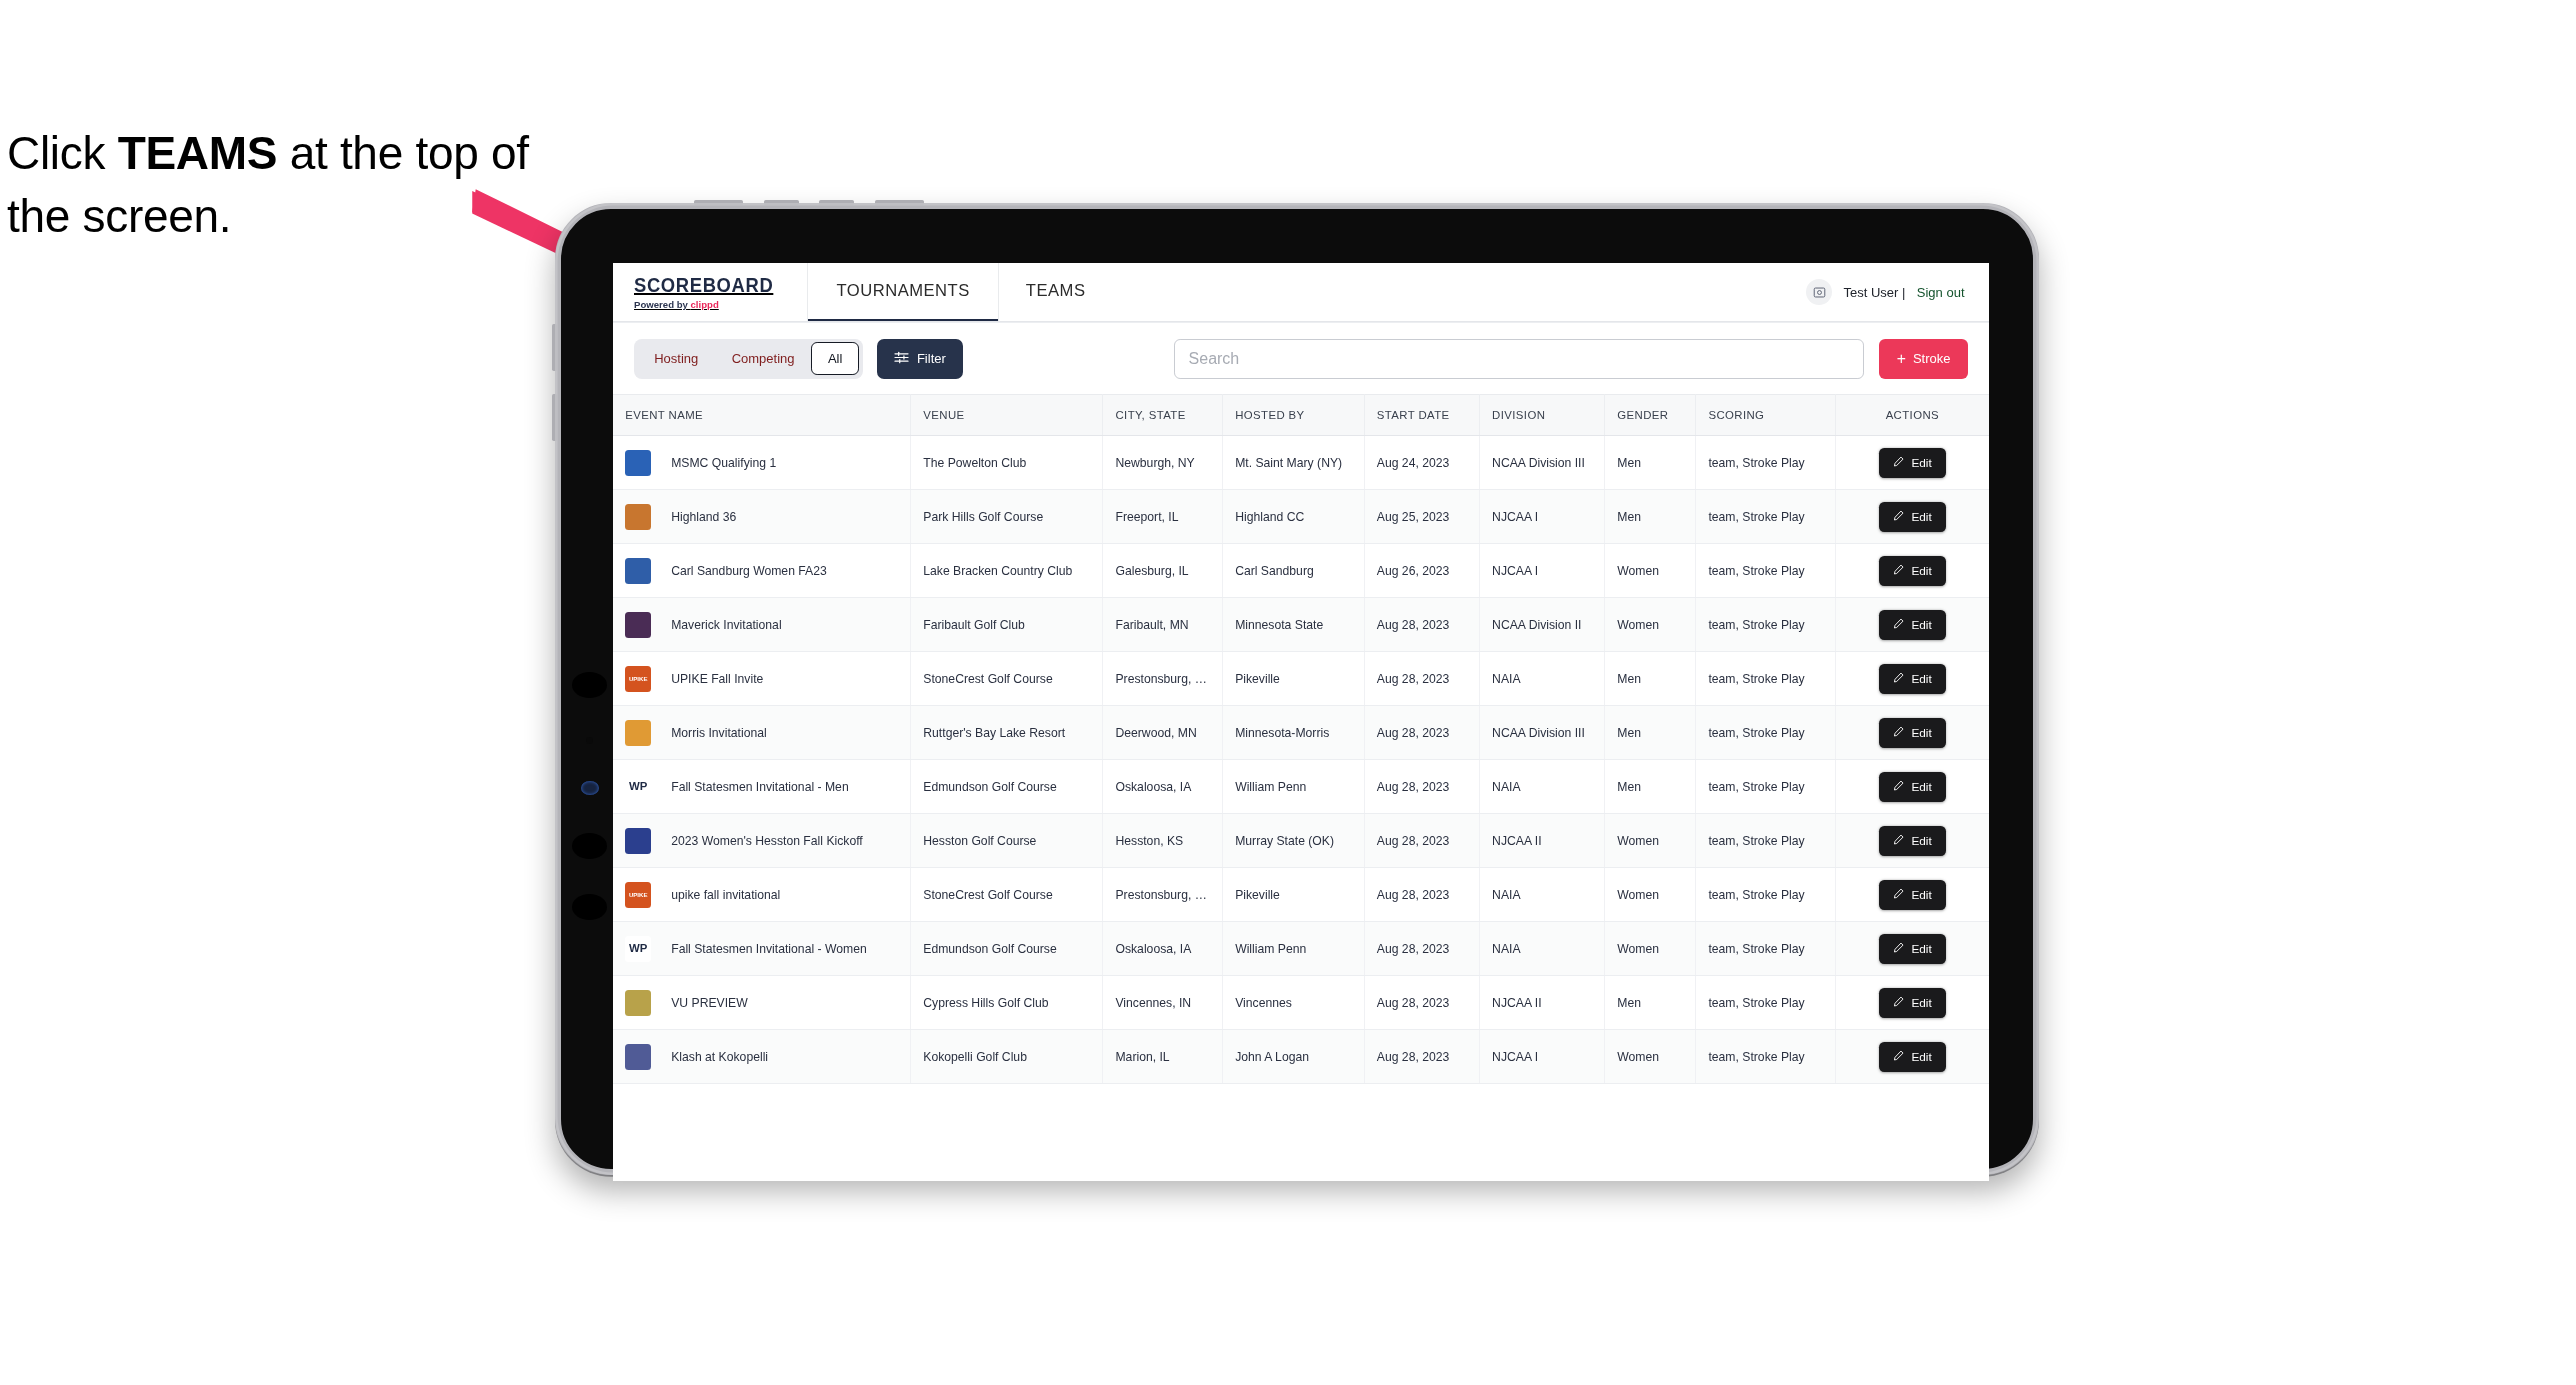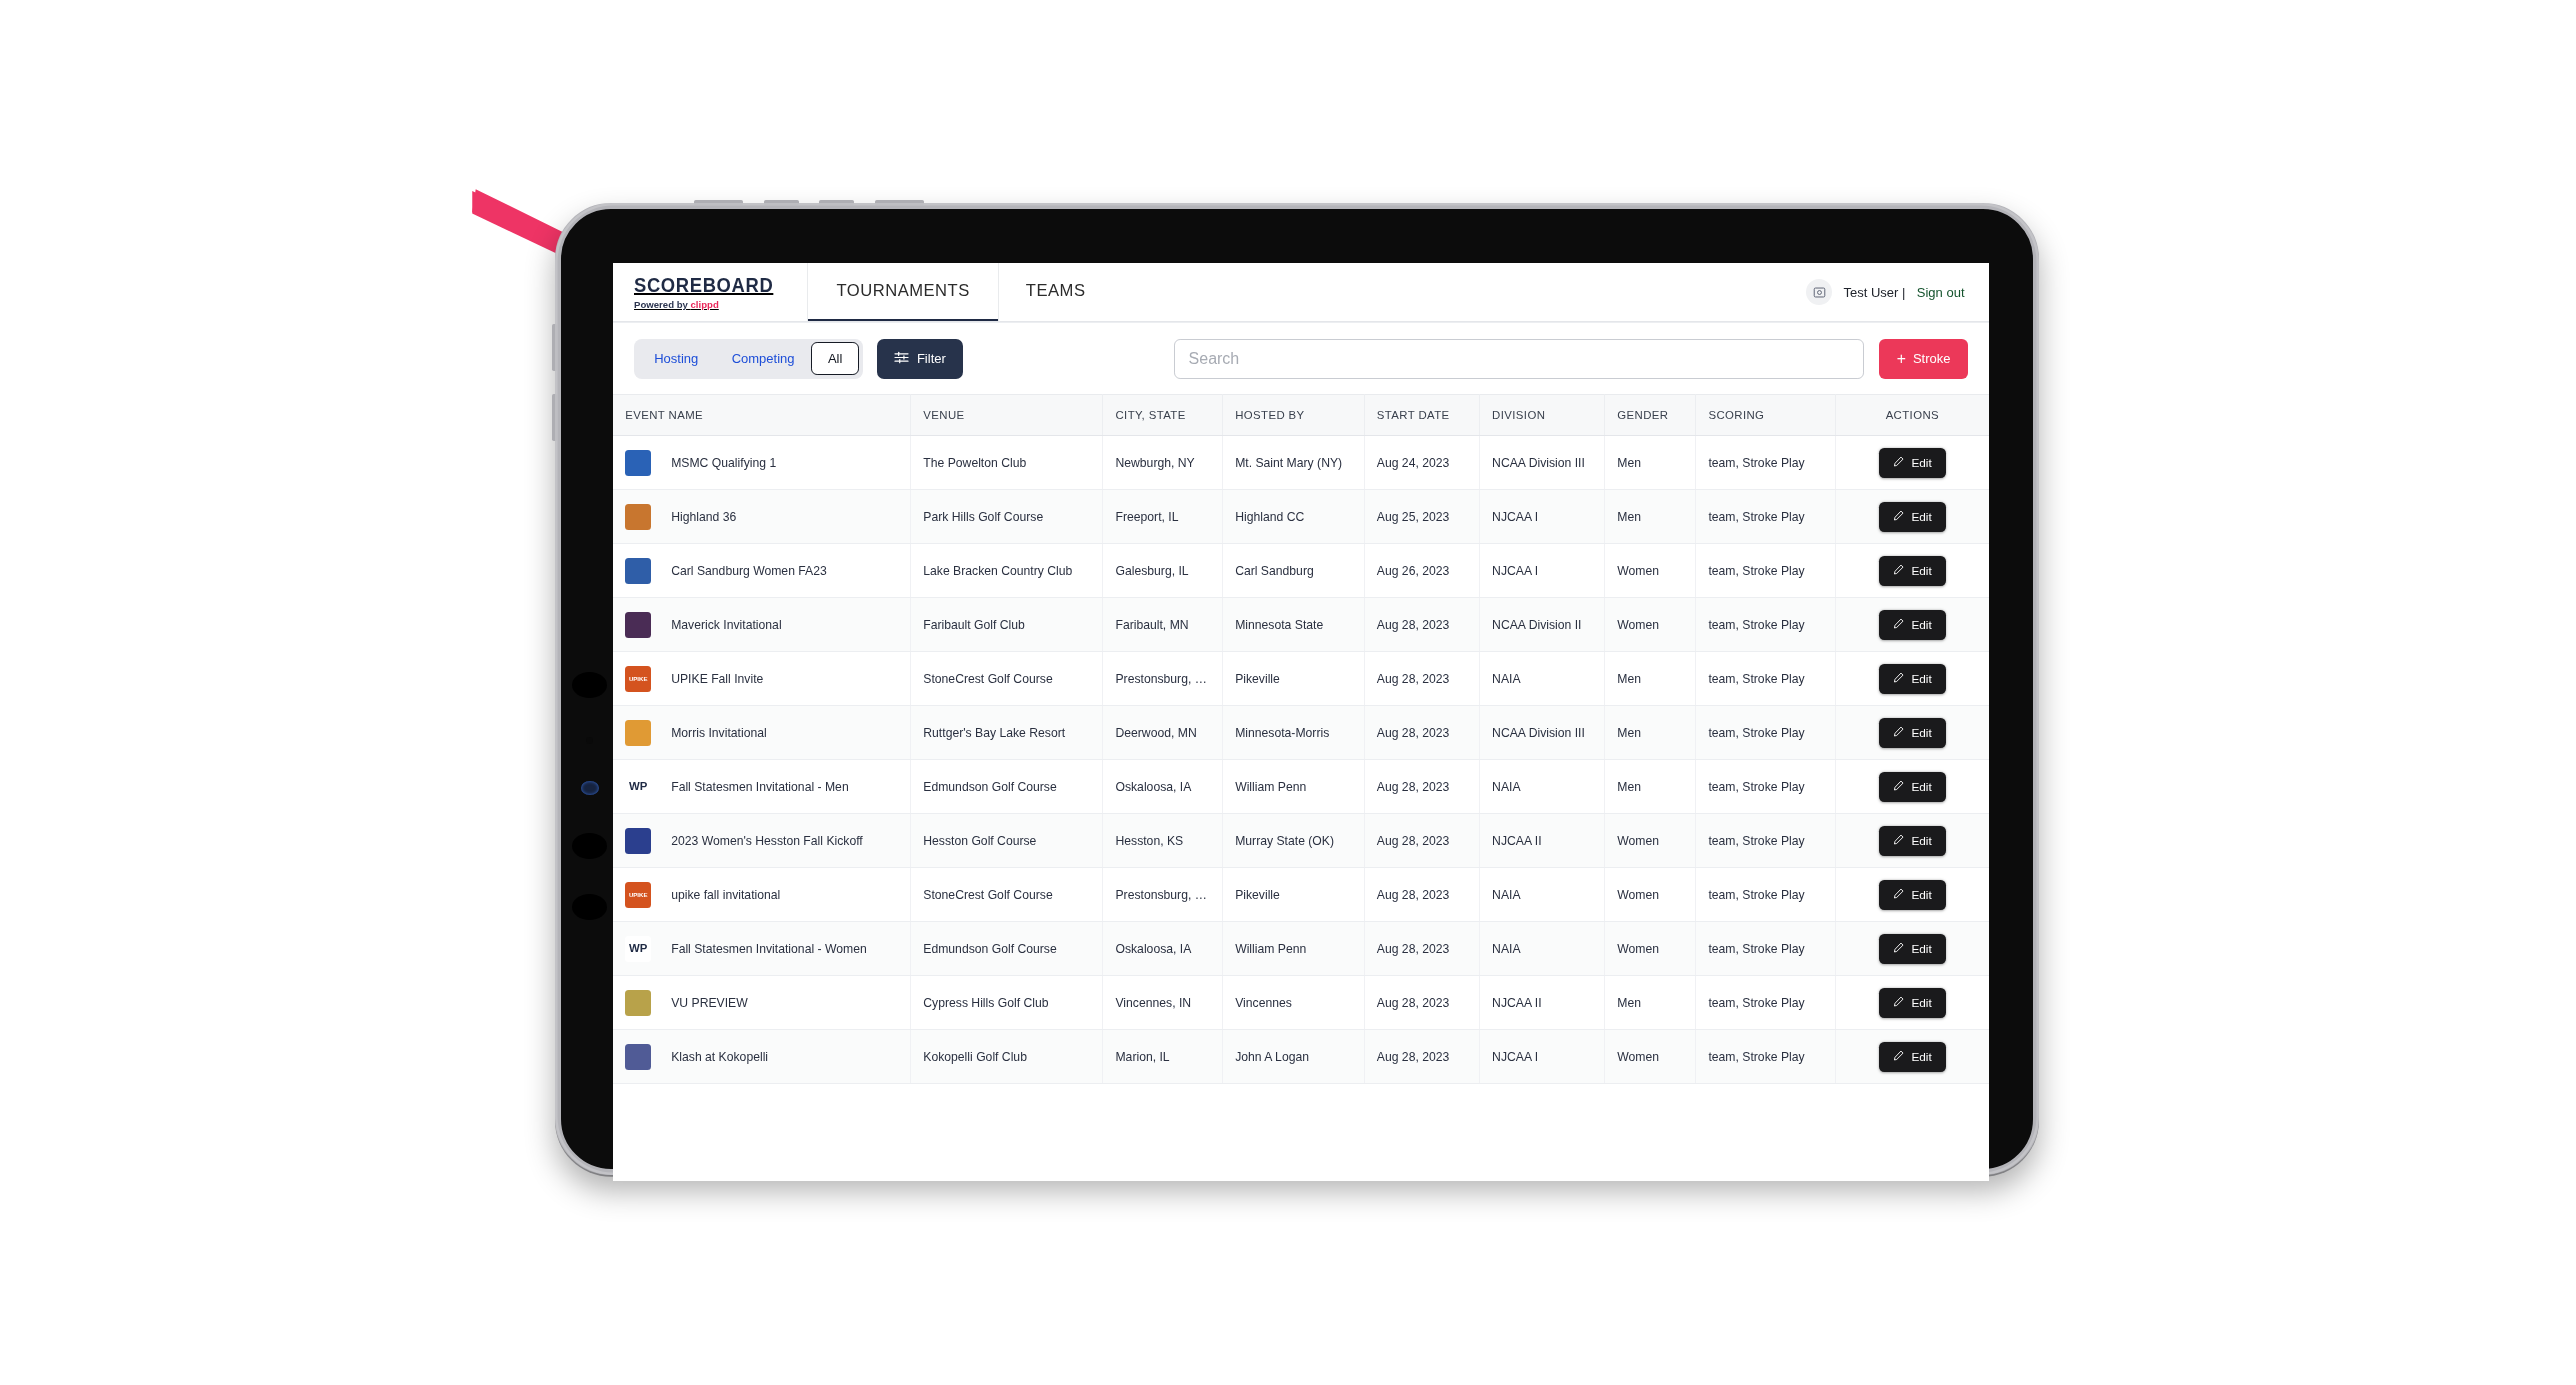--- a/index.html
+++ b/index.html
@@ -137,21 +137,21 @@
     gap: 14px;
   }
   .segmented {
     display:flex; align-items:center;
     background:#e9eaee;
     border-radius: 7.9px;
     padding: 3.5px;
     height: 40px;
   }
   .seg {
-    font-size:13px; color:#1d4ed8;
+    font-size:13px; color:#7f1d1d;
     padding: 0 15.7px; height:33px;
     display:flex; align-items:center;
     border-radius:6.1px; cursor:pointer;
     border: 1.3px solid transparent;
     background:transparent;
     font-family:"Liberation Sans", sans-serif;
   }
   .seg.active {
     background:#fff; color:#12161f;
     border: 1.3px solid #161b25;
@@ -226,20 +226,23 @@
     box-shadow: 0 0.9px 2.6px rgba(0,0,0,0.35);
     font-family:"Liberation Sans", sans-serif;
   }
   .pencil { width:11.4px; height:11.4px; }
 </style>
 </head>
 <body>
 
 <div class="page">
 
+  <div class="instruction">
+    <span>Click </span><span class="strong">TEAMS</span><span> at the top of the screen.</span>
+  </div>
 
   <svg class="arrow-svg" viewBox="0 0 560 290">
     <polygon points="4,22 430,232 404,188 463,200 448,258 418,212 0,48" fill="#ee3465"></polygon>
     <polygon points="395,176 482,206 430,260" fill="#ee3465"></polygon>
     <polygon points="0,24 420,222 410,244 0,50" fill="#ee3465"></polygon>
   </svg>
 
   <div class="tablet">
     <span class="btn-vol v1"></span>
     <span class="btn-vol v2"></span>

